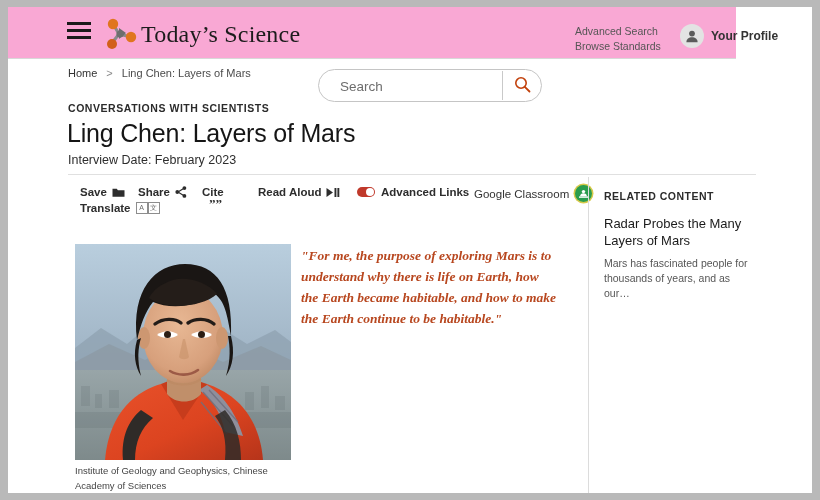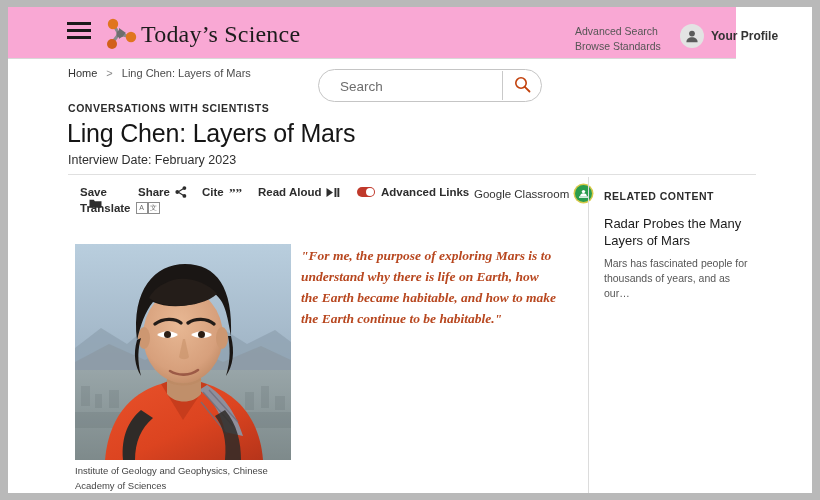--- a/index.html
+++ b/index.html
@@ -210,23 +210,23 @@
   .tool {
     display: inline-flex;
     align-items: center;
     font-size: 11.5px;
     font-weight: bold;
     color: #2d2d2d;
     cursor: pointer;
     white-space: nowrap;
   }
   .tool .ic { margin-left: 5px; display: inline-flex; align-items: center;}
-  .t-save  { position: absolute; left: 12px;  top: 3px; flex-direction: column; }
+  .t-save  { position: absolute; left: 12px;  top: 3px; }
   .t-share { position: absolute; left: 70px;  top: 3px; }
-  .t-cite  { position: absolute; left: 134px; top: 3px; }
+  .t-cite  { position: absolute; left: 134px; top: 3px; flex-direction: column; }
   .t-read  { position: absolute; left: 190px; top: 3px; }
   .t-gloss { position: absolute; left: 289px; top: 3px; }
   .t-trans { position: absolute; left: 12px;  top: 19px; justify-content: center; }
   .t-gc    { position: absolute; left: 406px; top: 2px;
              font-weight: normal; color: #333; }
 
   .toggle {
     width: 18px;
     height: 10px;
     border-radius: 6px;

